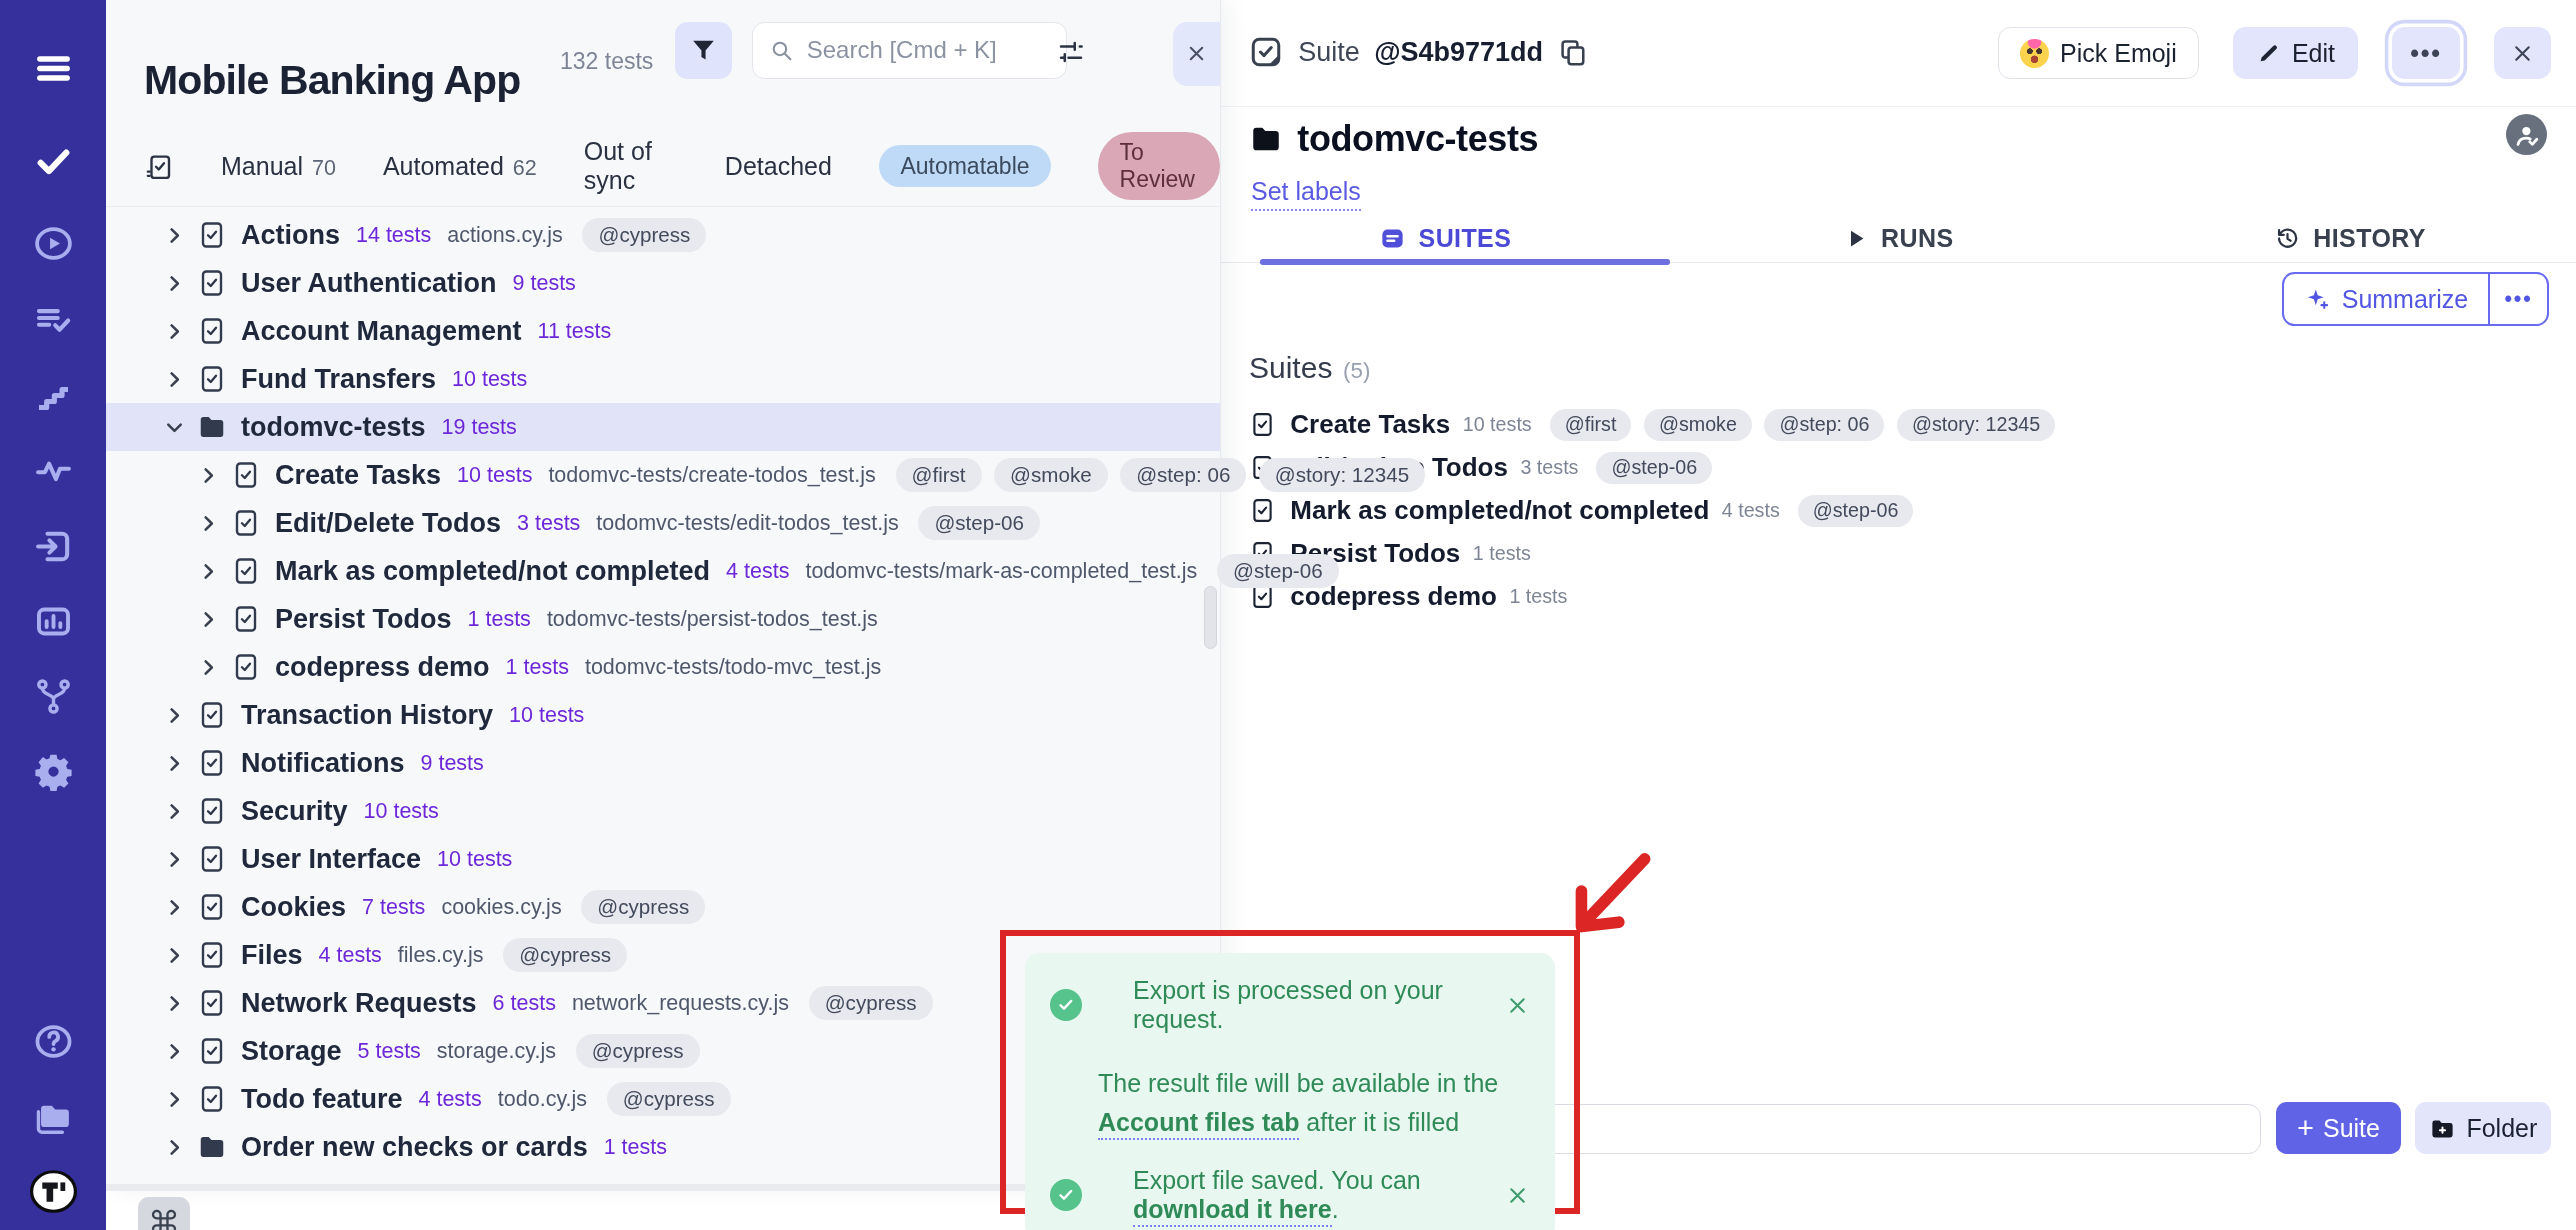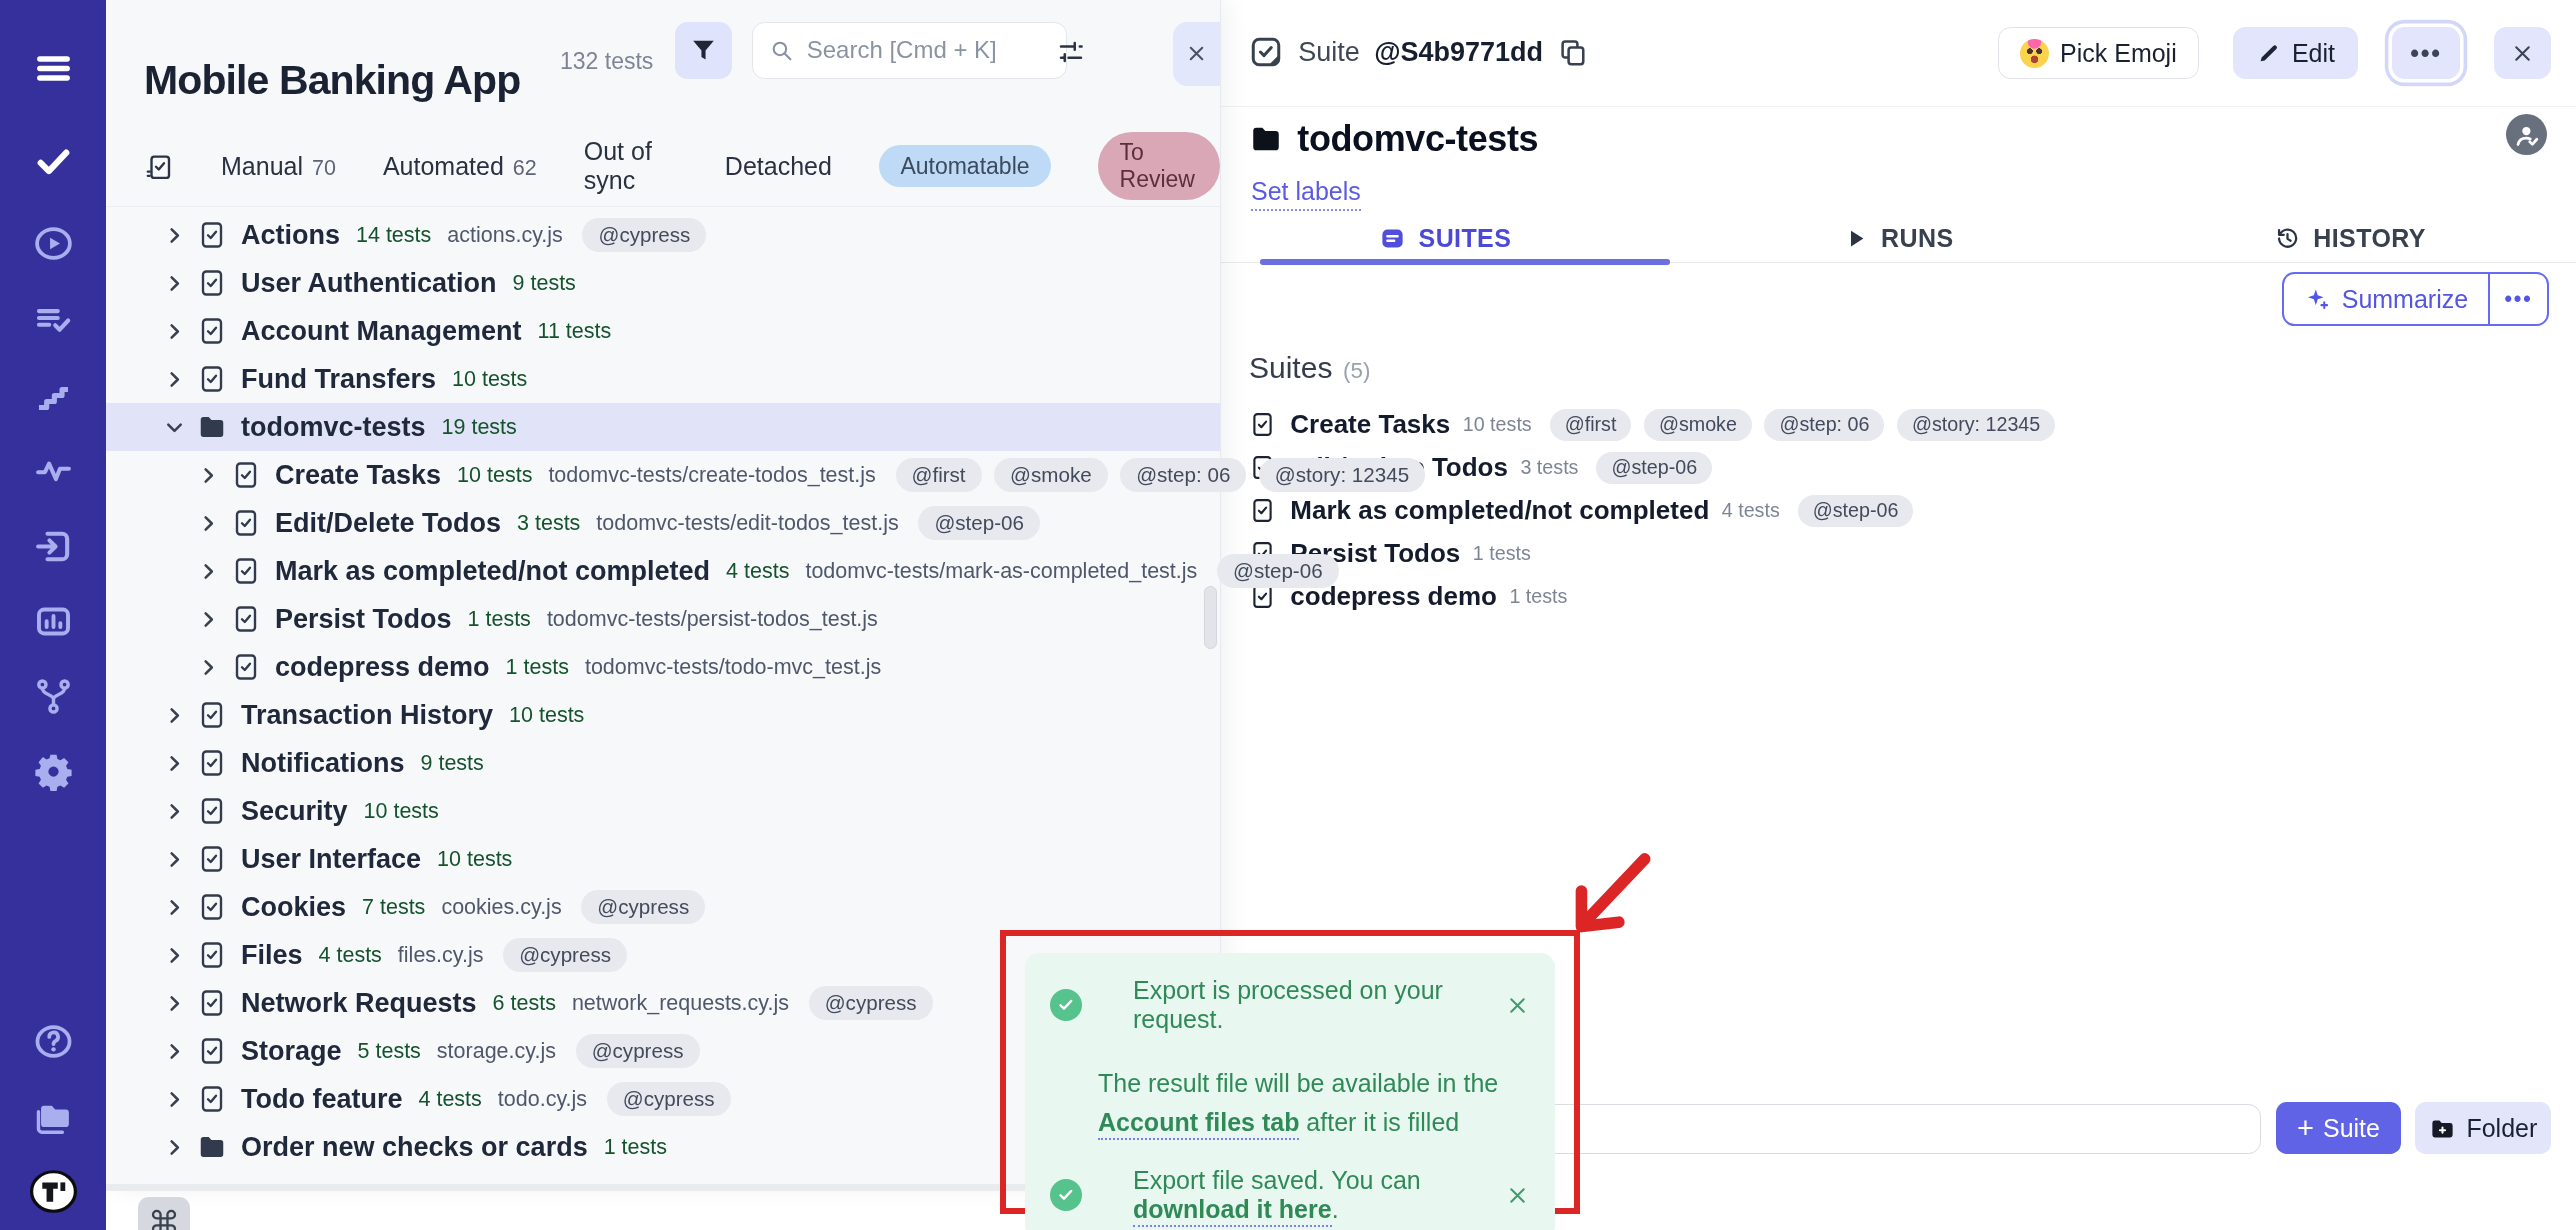--- a/index.html
+++ b/index.html
@@ -46,21 +46,21 @@
   .tree{position:absolute;left:0;top:211px;width:1114px;}
   .tree-row{height:48px;display:flex;align-items:center;gap:0;padding-left:57px;box-sizing:border-box;}
   .tree-row.lvl1{padding-left:91px;}
   .tree-row.sel{background:#e1e3f8;}
   .chev{width:23px;height:23px;color:#39414f;flex:0 0 auto;margin-right:10.7px;display:flex;}
   .chev svg{width:23px;height:23px;}
   .chev.down svg{transform:rotate(90deg);}
   .row-ic{width:30px;height:30px;color:#323b4d;flex:0 0 auto;margin-right:14.3px;display:flex;}
   .row-ic svg{width:30px;height:30px;}
   .t-name{font-size:27px;font-weight:600;color:#20293c;margin-right:16px;white-space:nowrap;}
-  .t-count{font-size:21.5px;color:#14532d;margin-right:16px;white-space:nowrap;}
+  .t-count{font-size:21.5px;color:#6d28d9;margin-right:16px;white-space:nowrap;}
   .t-file{font-size:21.5px;color:#4f586b;margin-right:19.7px;white-space:nowrap;}
   .t-tags{display:flex;gap:12.5px;}
   .pill{background:#e8e9ee;color:#424a5c;font-size:20.6px;padding:5.4px 16px;border-radius:894px;white-space:nowrap;}
   .vthumb{position:absolute;left:1098px;top:586px;width:10.7px;height:61px;background:#e2e4e9;border:0.9px solid #d3d6dc;border-radius:6.3px;}
   .hbar{position:absolute;left:0;bottom:0;width:100%;height:7.2px;background:#e9ebee;}
   .cmd-key{position:absolute;left:32px;top:1197px;width:52px;height:52px;background:#d5d8de;border-radius:10.7px;
     display:flex;align-items:center;justify-content:center;font-size:32px;color:#3a4250;}
 
   
   .right-panel{position:absolute;left:1219px;top:0;width:1357px;height:1231px;background:#fff;}

